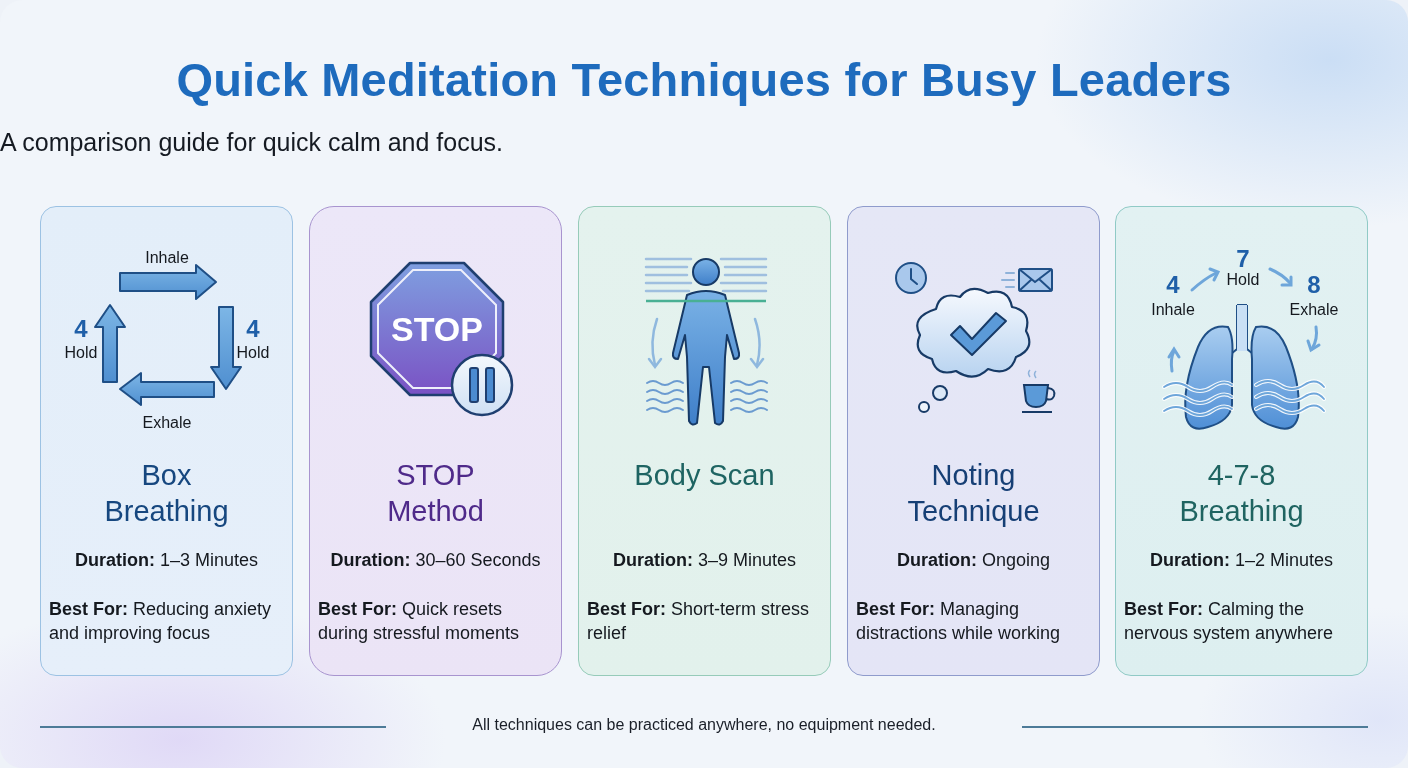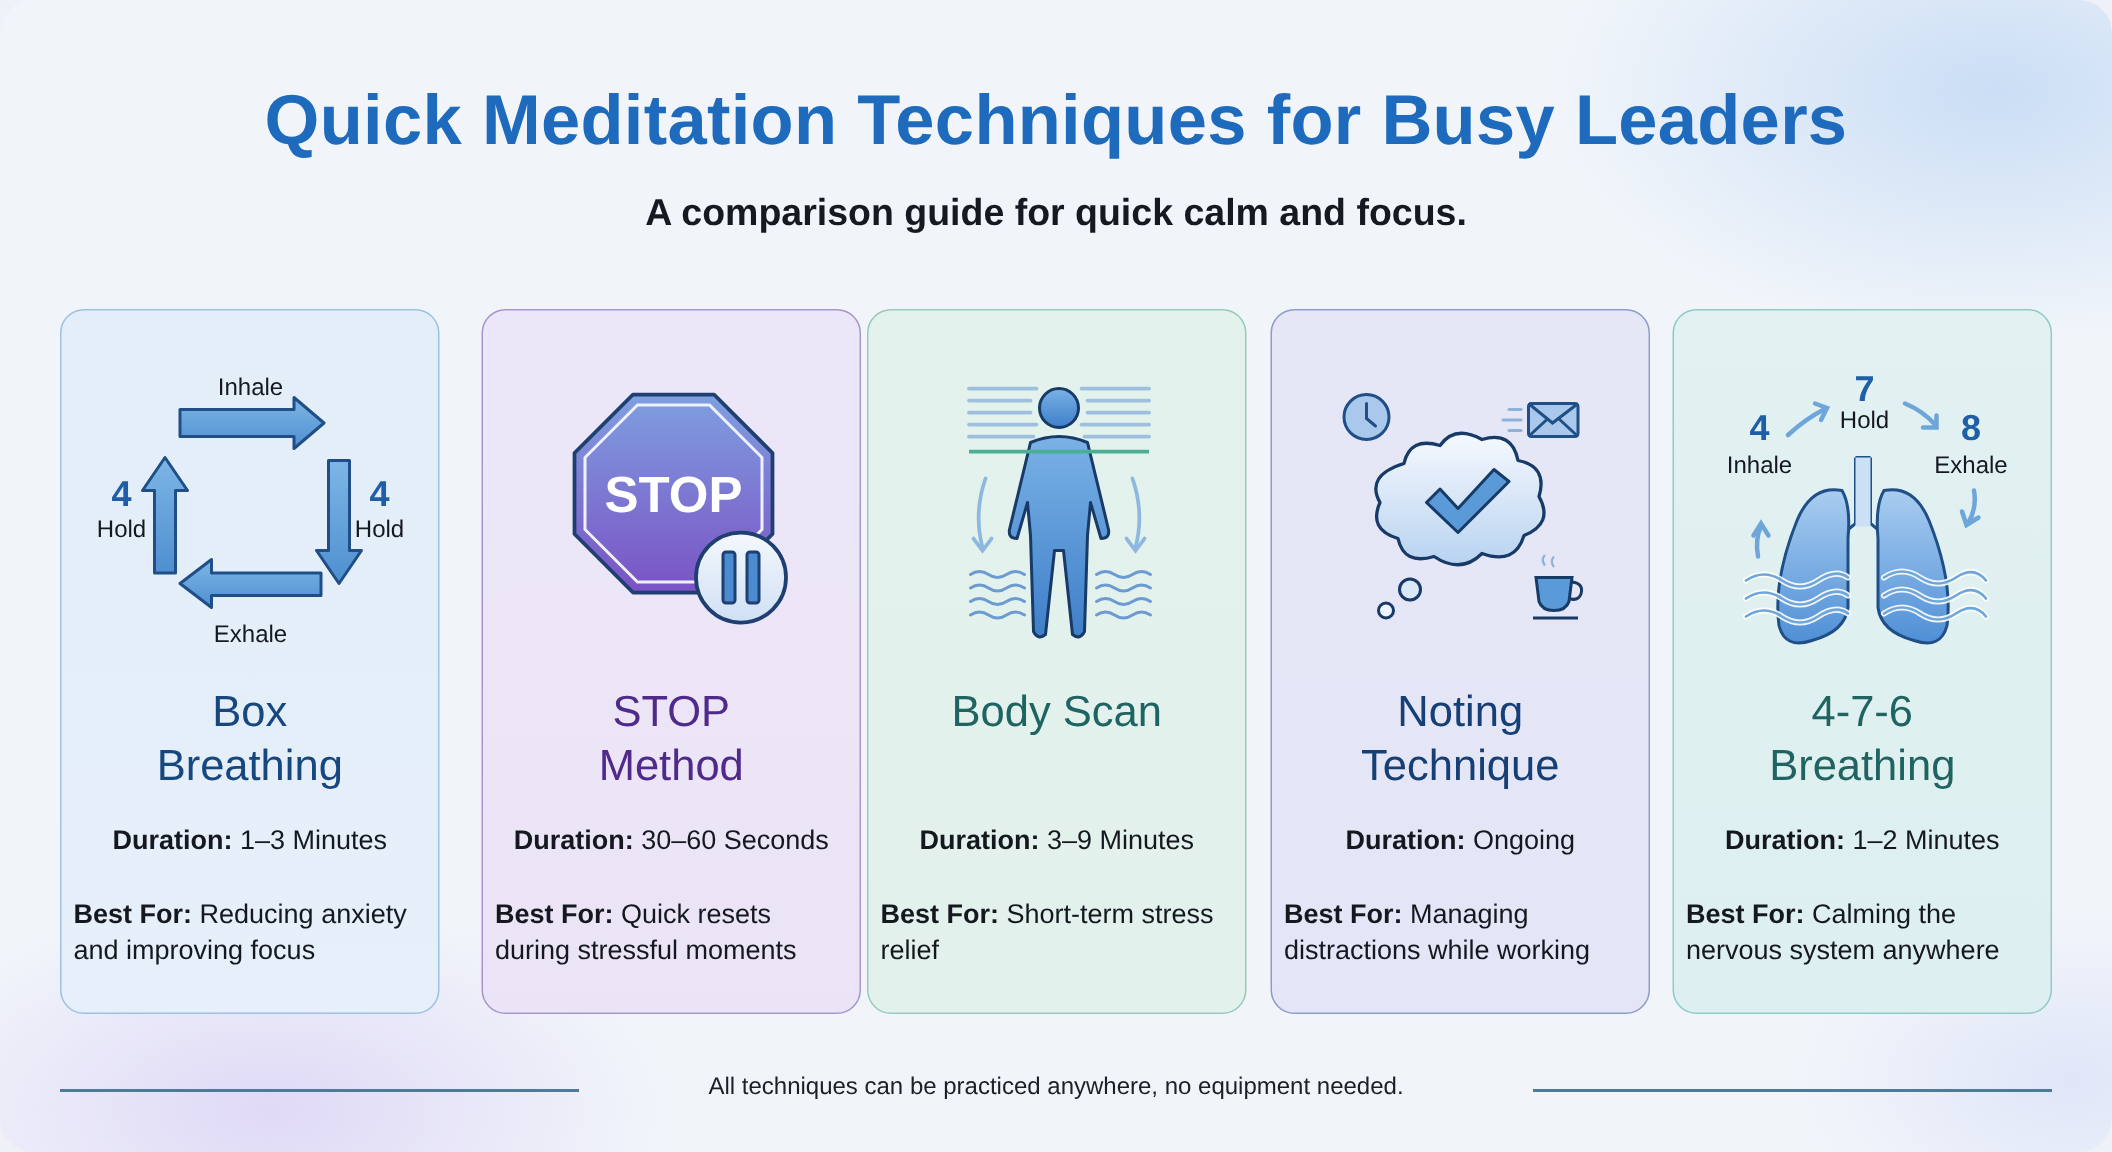--- a/index.html
+++ b/index.html
@@ -14,29 +14,29 @@
       radial-gradient(ellipse 260px 160px at 1380px 720px, rgba(220,226,248,0.8), rgba(220,226,248,0) 70%),
       #f1f5fa;
     overflow: hidden;
     padding-left: 40px;
   }
   .title {
     position: absolute; left: 0; top: 52px; width: 1408px; text-align: center;
     font-size: 47px; font-weight: bold; color: #1e6bbd; letter-spacing: 0.2px;
   }
   .subtitle {
-    position: absolute; left: 0; top: 128px; width: 1408px; text-align: center;
-    font-size: 25px; color: #151a22; font-weight: bold;
+    position: absolute; left: 0; top: 128px; width: 1408px; 
+    font-size: 25px; color: #151a22;
   }
   .card {
     position: absolute; top: 206px; width: 253px; height: 470px;
     border-radius: 16px; border: 1.5px solid;
   }
   .card.c1 { left: 40px; background: linear-gradient(180deg,#e3eef9,#e6effa); border-color: #9cc2e3; }
-  .card.c2 { left: 321px; background: linear-gradient(180deg,#ece7f8,#ebe4f6); border-color: #a894cf; }
+  .card.c2 { left: 309px; background: linear-gradient(180deg,#ece7f8,#ebe4f6); border-color: #a894cf; border-radius: 25px; }
   .card.c3 { left: 578px; background: linear-gradient(180deg,#e4f2ee,#e2f1ec); border-color: #96cbb9; }
   .card.c4 { left: 847px; background: linear-gradient(180deg,#e5e7f6,#e4e5f6); border-color: #8f9bcc; }
   .card.c5 { left: 1115px; background: linear-gradient(180deg,#e2f1f2,#ddeff0); border-color: #90cac6; }
   .icon-area { position: absolute; left: 0; top: 20px; width: 100%; height: 220px; }
   .icon-area svg { position: absolute; left: 0; top: 0; }
   .card-title {
     position: absolute; left: 0; top: 250px; width: 100%; text-align: center;
     font-size: 29px; font-weight: normal; line-height: 36px;
   }
   .c1 .card-title { color: #16477f; }
@@ -298,21 +298,21 @@
         </g>
         <text class="svg-text" x="57" y="66" text-anchor="middle" font-size="24" font-weight="bold" fill="#1f5fa8">4</text>
         <text class="svg-text" x="57" y="88" text-anchor="middle" font-size="16" fill="#15191f">Inhale</text>
         <text class="svg-text" x="127" y="40" text-anchor="middle" font-size="24" font-weight="bold" fill="#1f5fa8">7</text>
         <text class="svg-text" x="127" y="58" text-anchor="middle" font-size="16" fill="#15191f">Hold</text>
         <text class="svg-text" x="198" y="66" text-anchor="middle" font-size="24" font-weight="bold" fill="#1f5fa8">8</text>
         <text class="svg-text" x="198" y="88" text-anchor="middle" font-size="16" fill="#15191f">Exhale</text>
       </svg>
     </div>
     <div class="card-title">
-      <div>4-7-6</div>
+      <div>4-7-8</div>
       <div>Breathing</div>
     </div>
     <div class="duration">
       <span class="lbl">Duration:</span>
       <span>1–2 Minutes</span>
     </div>
     <div class="bestfor">
       <span class="lbl">Best For:</span>
       <span>Calming the nervous system anywhere</span>
     </div>

